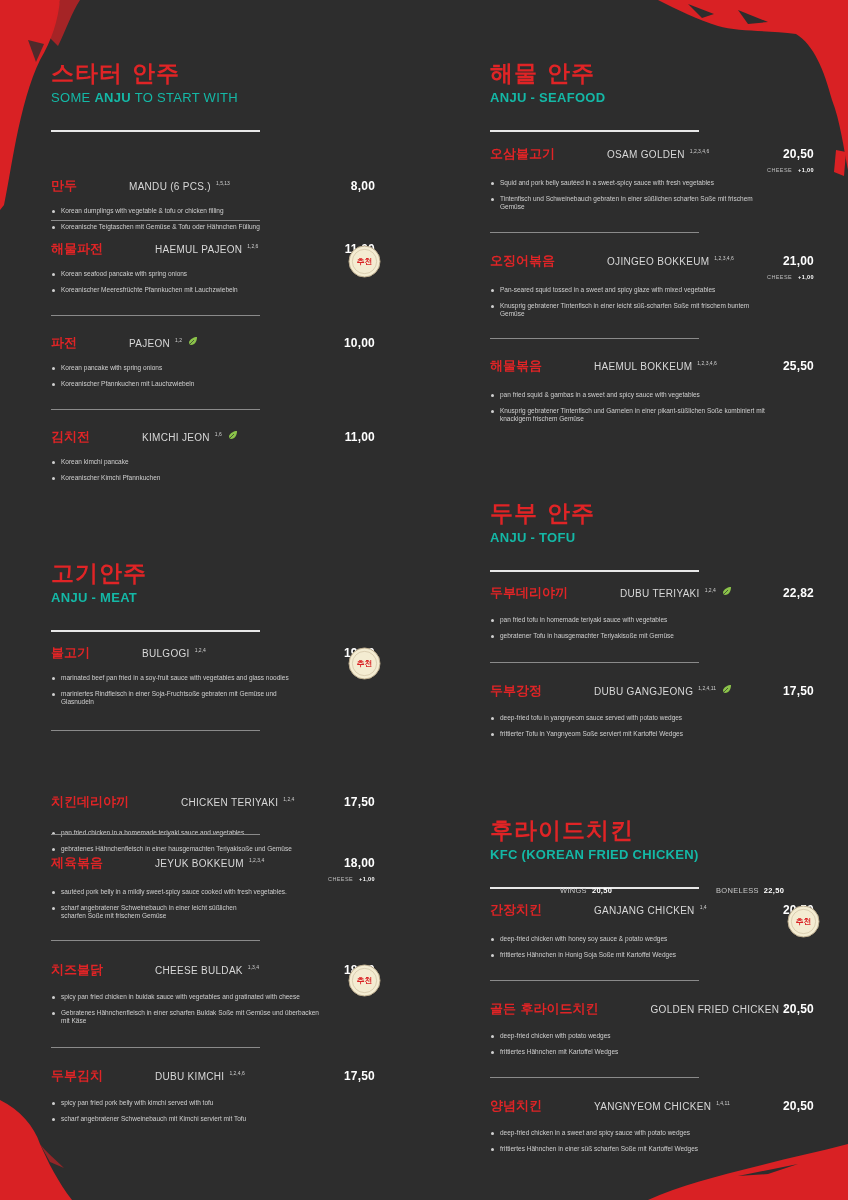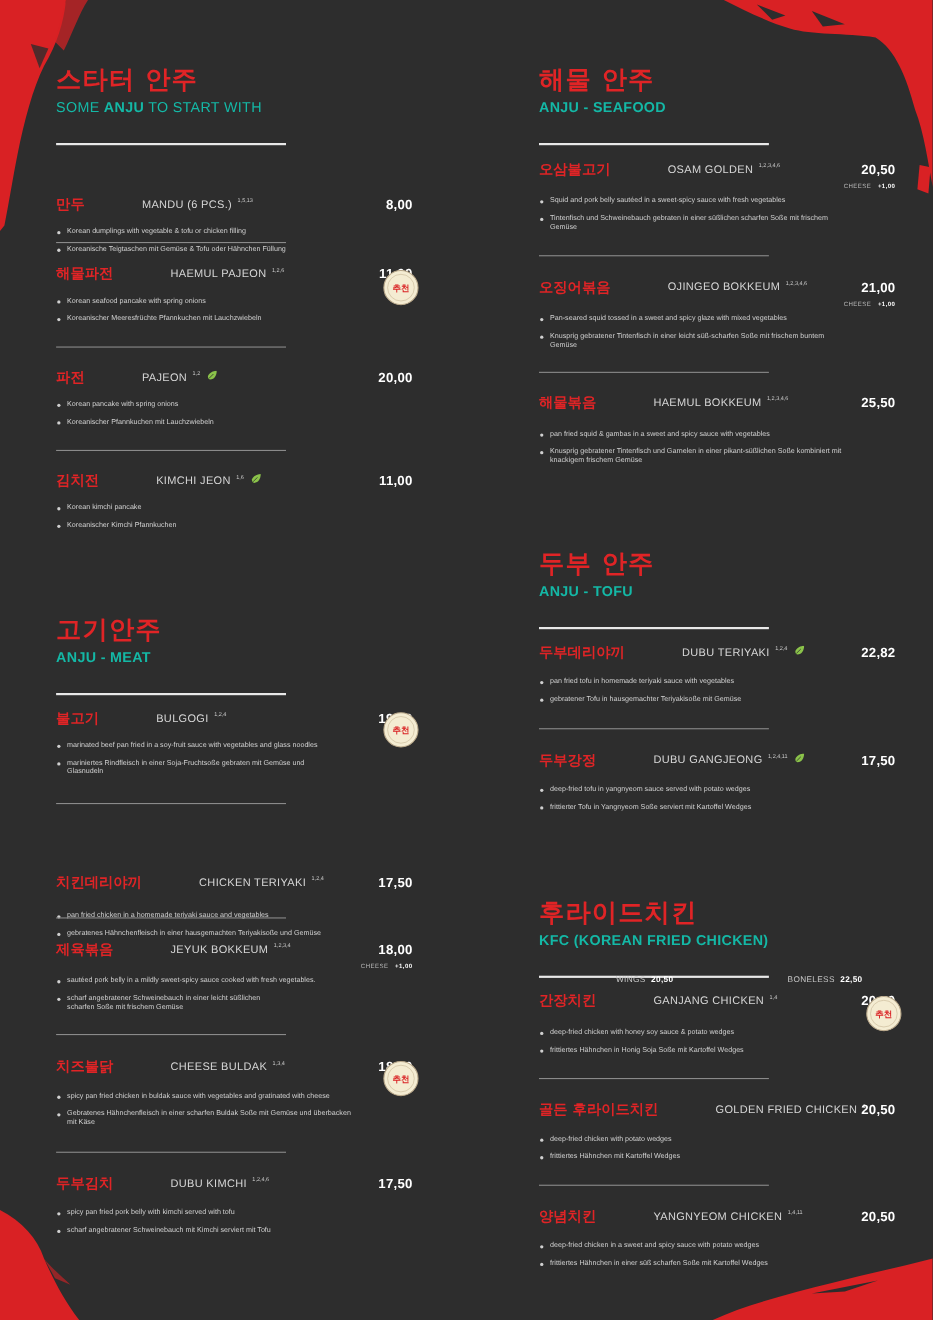--- a/index.html
+++ b/index.html
@@ -201,21 +201,21 @@
 
   <div class="item" style="top:332px;">
     <div class="item-head">
       <span class="item-kr">파전</span>
       <span class="item-en">PAJEON</span>
       <span class="allergens">1,2</span>
       <svg class="veg-icon" viewBox="0 0 10 9">
           <path d="M1,5 C2,2 6,0 9,0 C9,4 7,8 3,8 C2,8 1,7 1,5 Z" fill="#8bc34a"></path>
           <path d="M2,7 L6,3" stroke="#2d2d2d" stroke-width="0.7"></path>
         </svg>
-      <span class="price">20,00</span>
+      <span class="price">10,00</span>
     </div>
     <ul class="desc">
       <li>Korean pancake with spring onions</li>
       <li>Koreanischer Pfannkuchen mit Lauchzwiebeln</li>
     </ul>
   </div>
   <div class="item-rule" style="top:409px;"></div>
 
   <div class="item" style="top:426px;">
     <div class="item-head">

